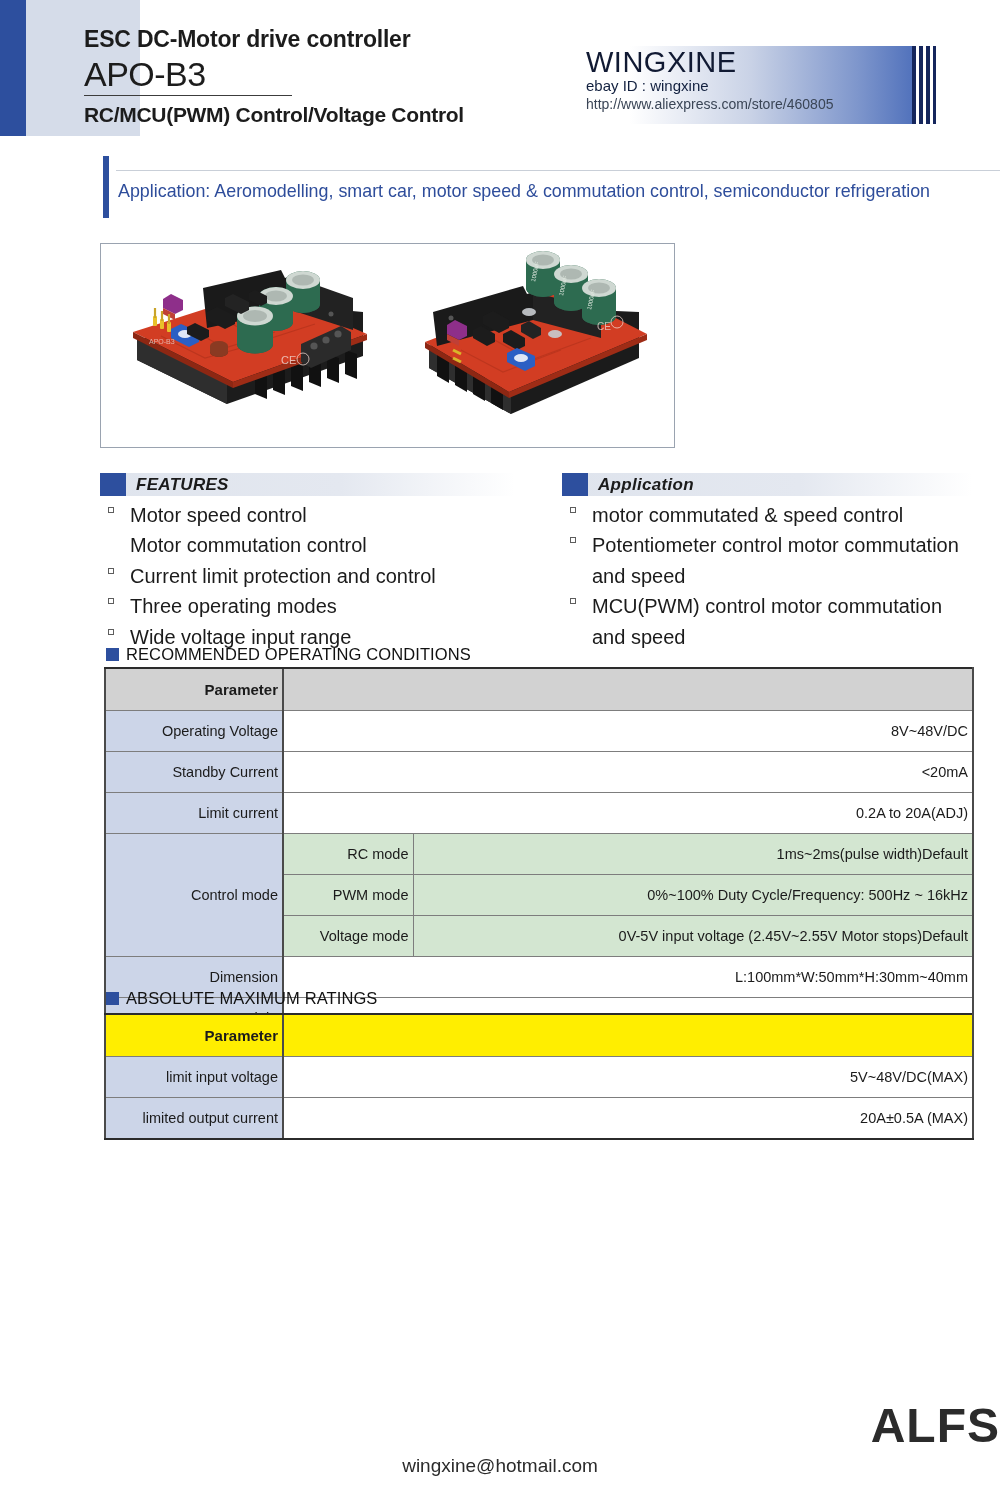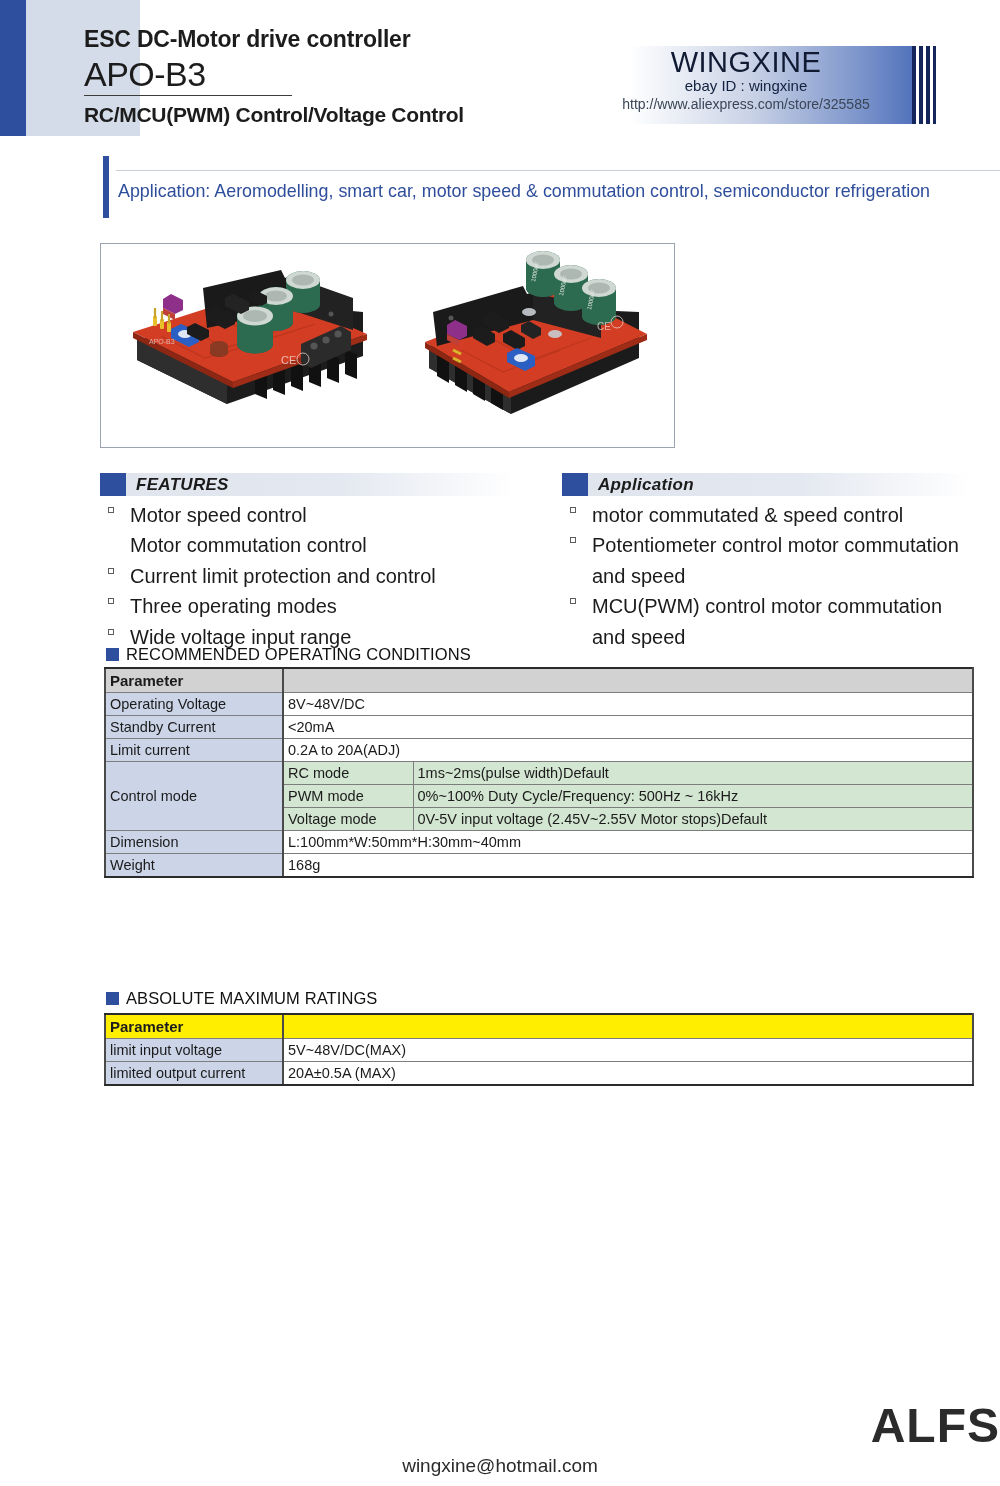--- a/index.html
+++ b/index.html
@@ -19,21 +19,21 @@
   .t-esc { font-size: 23px; font-weight: bold; letter-spacing: -0.2px; color: #1c1c1c; line-height: 1.0; }
   .t-model { font-size: 34px; font-weight: normal; letter-spacing: -0.5px; color: #1c1c1c;
              line-height: 1.0; margin-top: 6px; display: inline-block;
              border-bottom: 1.5px solid #3c3c3c; padding-bottom: 4px; padding-right: 86px; }
   .t-sub { font-size: 21px; font-weight: bold; letter-spacing: -0.3px; color: #1c1c1c; margin-top: 7px; }
 
   .logo { position: absolute; right: 0px; top: 46px; width: 356px; height: 78px;
           background: linear-gradient(to right, #ffffff 0%, #ffffff 14%, #c9d2e6 48%, #7e96cc 78%, #3f63b5 100%); }
   .logo-bars { position: absolute; right: 0; top: 0; width: 24px; height: 100%;
                background: repeating-linear-gradient(to right, #15265c 0 4px, #ffffff 4px 7px); }
-  .logo-txt { position: absolute; right: 30px; top: 0; text-align: center; width: 320px; }
+  .logo-txt { position: absolute; right: 30px; top: 0; text-align: left; width: 320px; }
   .logo-name { font-size: 29px; letter-spacing: 0.5px; color: #111a33; line-height: 1.05; margin-top: 1px; }
   .logo-ebay { font-size: 15px; color: #12203f; line-height: 1.25; }
   .logo-url { font-size: 14px; color: #3a4556; line-height: 1.25; white-space: nowrap; }
 
   
   .appbar { position: absolute; left: 103px; top: 156px; width: 6px; height: 62px; background: #2d4f9e; }
   .appline { position: absolute; left: 116px; top: 170px; width: 884px; height: 1px; background: #c9cfd8; }
   .apptext { position: absolute; left: 118px; top: 180px; width: 885px;
              font-size: 19px; color: #2e4d9b; white-space: nowrap;
              transform: scaleX(0.94); transform-origin: left center; }
@@ -60,21 +60,21 @@
   .bitem.cont { padding-left: 26px; }
 
   
   .ttitle { position: absolute; font-size: 16.5px; font-weight: normal; color: #111; letter-spacing: 0.1px; }
   .ttitle .bsq { display: inline-block; width: 13px; height: 13px; background: #2d4f9e;
                  margin-right: 7px; vertical-align: -1px; }
 
   
   table.spec { position: absolute; border-collapse: collapse; table-layout: fixed; }
   table.spec td { border: 1px solid #7d7d7d; font-size: 14.5px; color: #1b1b1b;
-                  text-align: left; vertical-align: middle; padding: 3px 4px; }
+                  text-align: right; vertical-align: middle; padding: 12px 4px; }
   .hdr-gray { background: #d2d2d2; font-weight: bold !important; font-size: 15px !important; }
   .hdr-yellow { background: #ffee00; font-weight: bold !important; font-size: 15px !important; }
   .pcell { background: #ccd5e8; }
   .vcell { background: #ffffff; }
   .gcell { background: #d3e6d1; }
   .tb-top { border-top: 2.5px solid #2b2b2b !important; }
   .tb-bot { border-bottom: 2.5px solid #2b2b2b !important; }
   .tb-left { border-left: 2px solid #4a4a4a !important; }
   .tb-right { border-right: 2px solid #4a4a4a !important; }
   .midsep { border-left: 2px solid #4a4a4a !important; }
@@ -96,21 +96,21 @@
   <div class="hdr-titles">
     <div class="t-esc">ESC  DC-Motor drive controller</div>
     <div class="t-model">APO-B3</div>
     <div class="t-sub">RC/MCU(PWM) Control/Voltage Control</div>
   </div>
 
   <div class="logo">
     <div class="logo-txt">
       <div class="logo-name">WINGXINE</div>
       <div class="logo-ebay">ebay ID : wingxine</div>
-      <div class="logo-url">http://www.aliexpress.com/store/325585</div>
+      <div class="logo-url">http://www.aliexpress.com/store/460805</div>
     </div>
     <div class="logo-bars"></div>
   </div>
 
   <div class="appbar"></div>
   <div class="appline"></div>
   <div class="apptext">Application: Aeromodelling, smart car, motor speed &amp; commutation control, semiconductor refrigeration</div>
 
   <div class="photo-frame">
 

